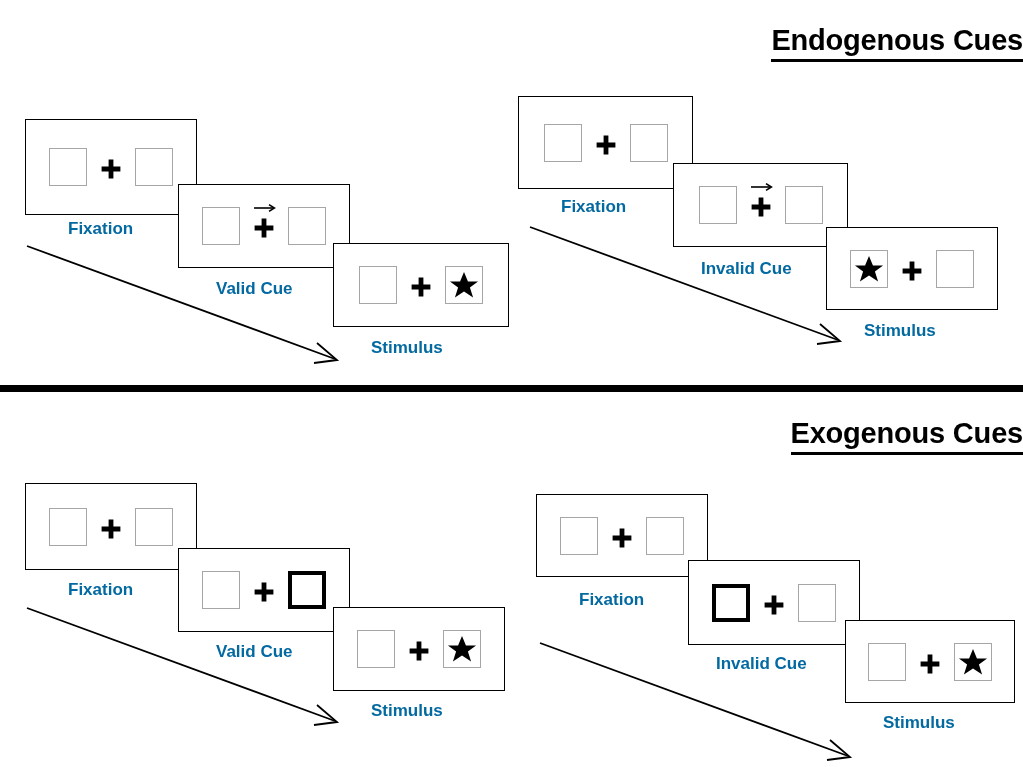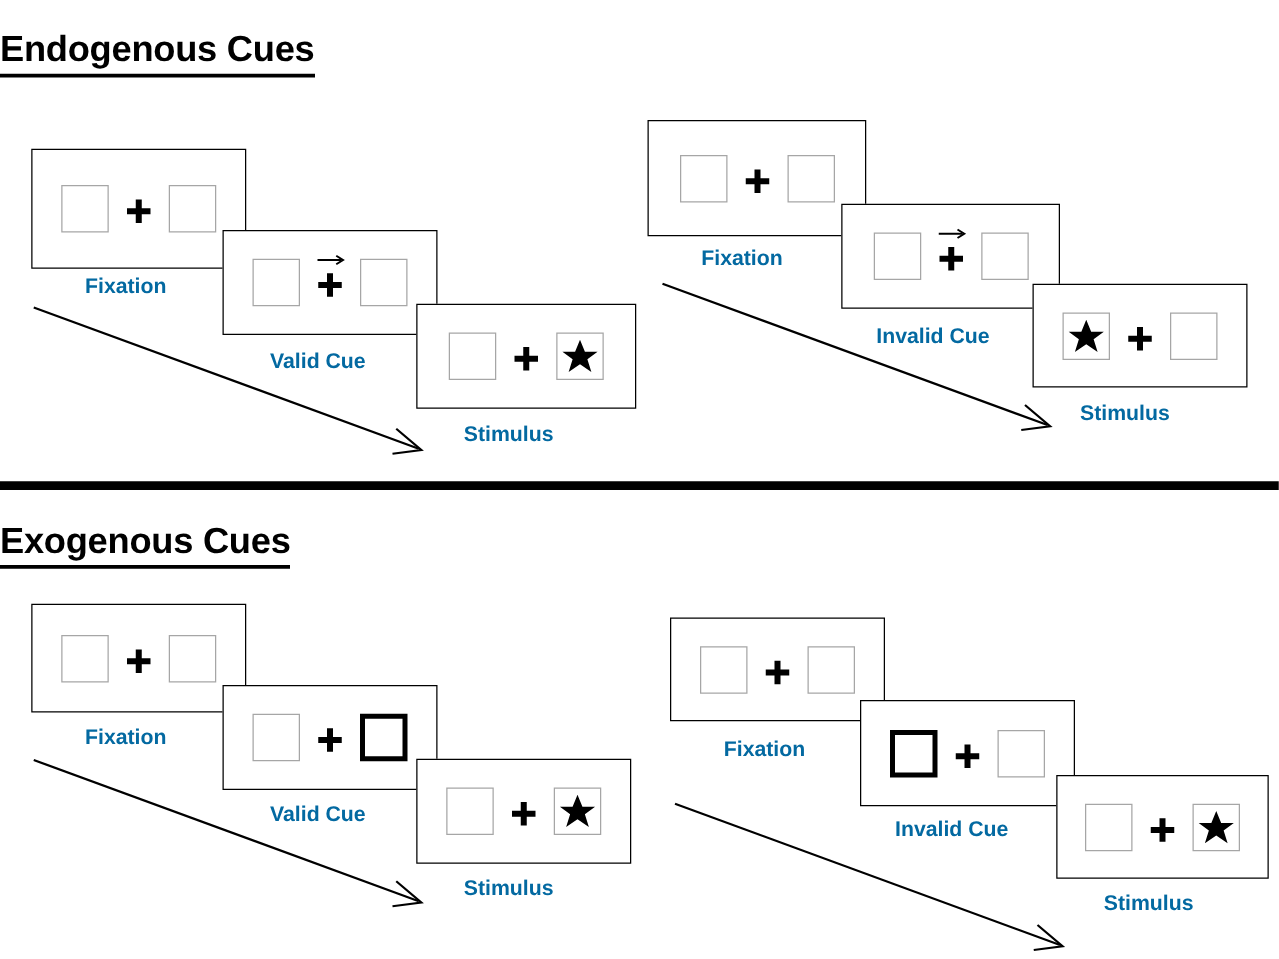--- a/index.html
+++ b/index.html
@@ -19,21 +19,21 @@
     position: absolute;
     left: 0; top: 0;
     width: 1023px;
     height: 767px;
   }
 
   
   .section-title {
     position: absolute;
     width: 100%;
-    text-align: left;
+    text-align: right;
     font-size: 29px;
     font-weight: bold;
     color: #000000;
     letter-spacing: -0.2px;
   }
   .section-title span {
     border-bottom: 3px solid #000000;
     padding-bottom: 2px;
     display: inline-block;
   }

